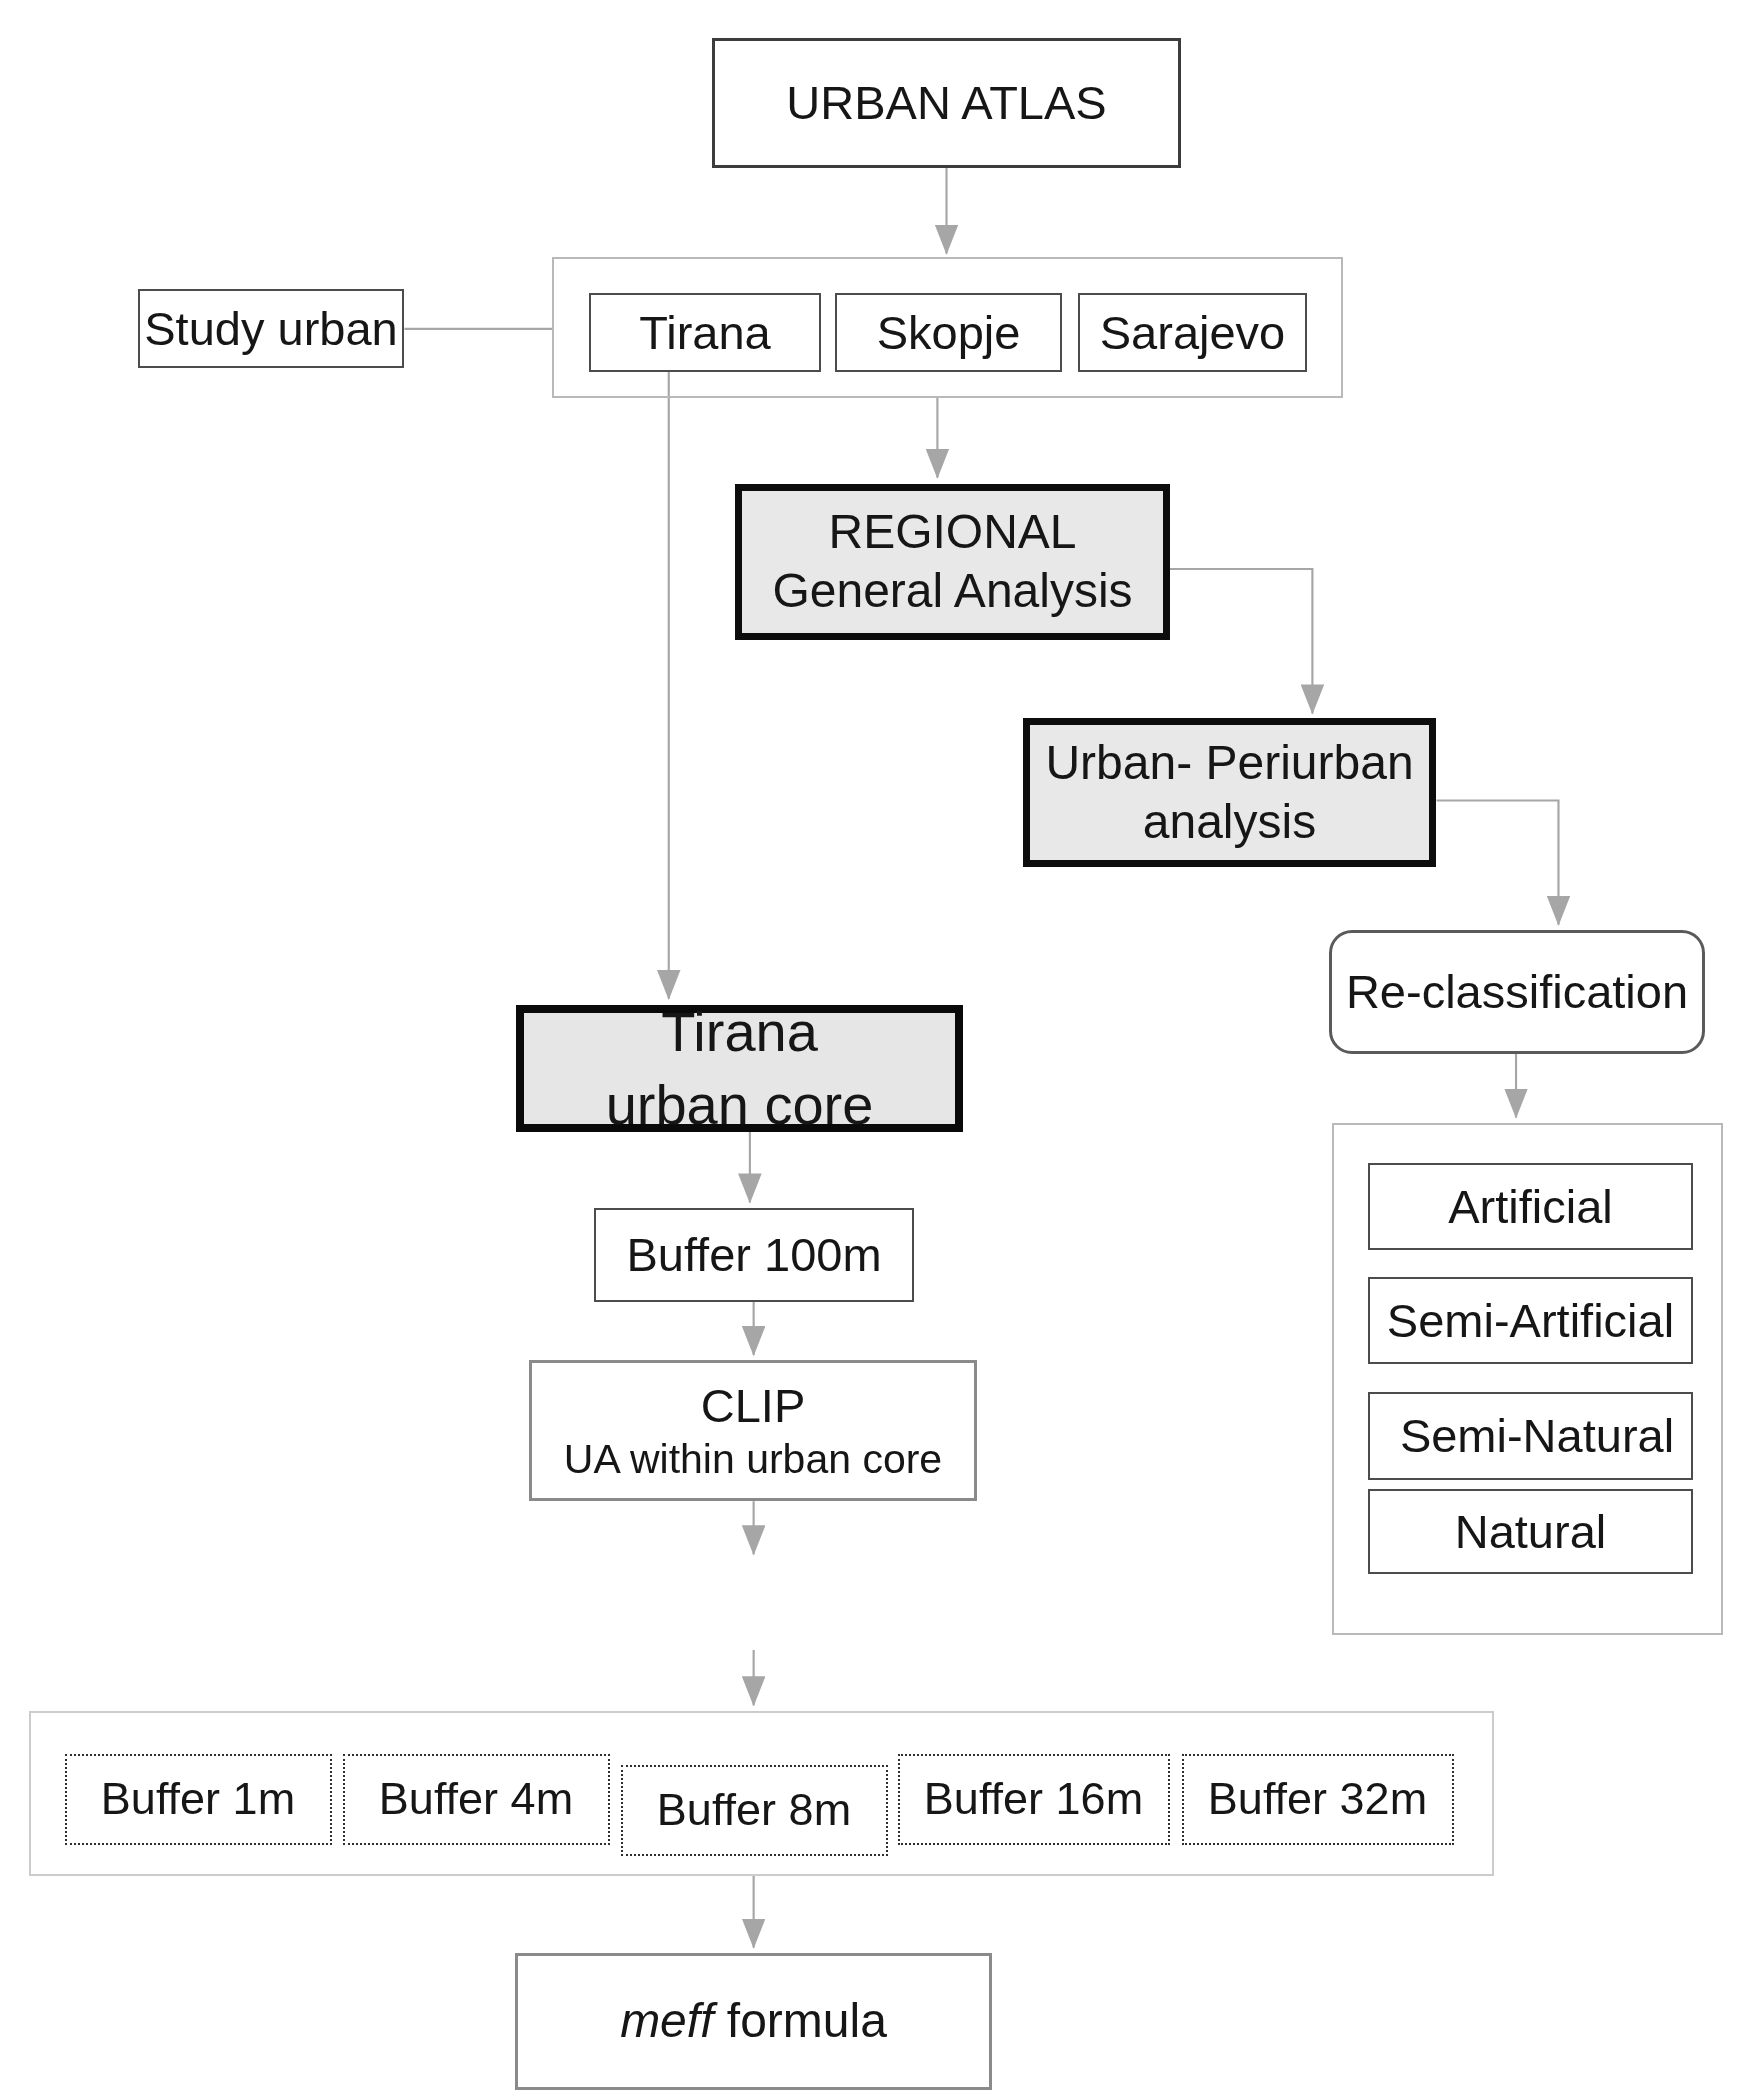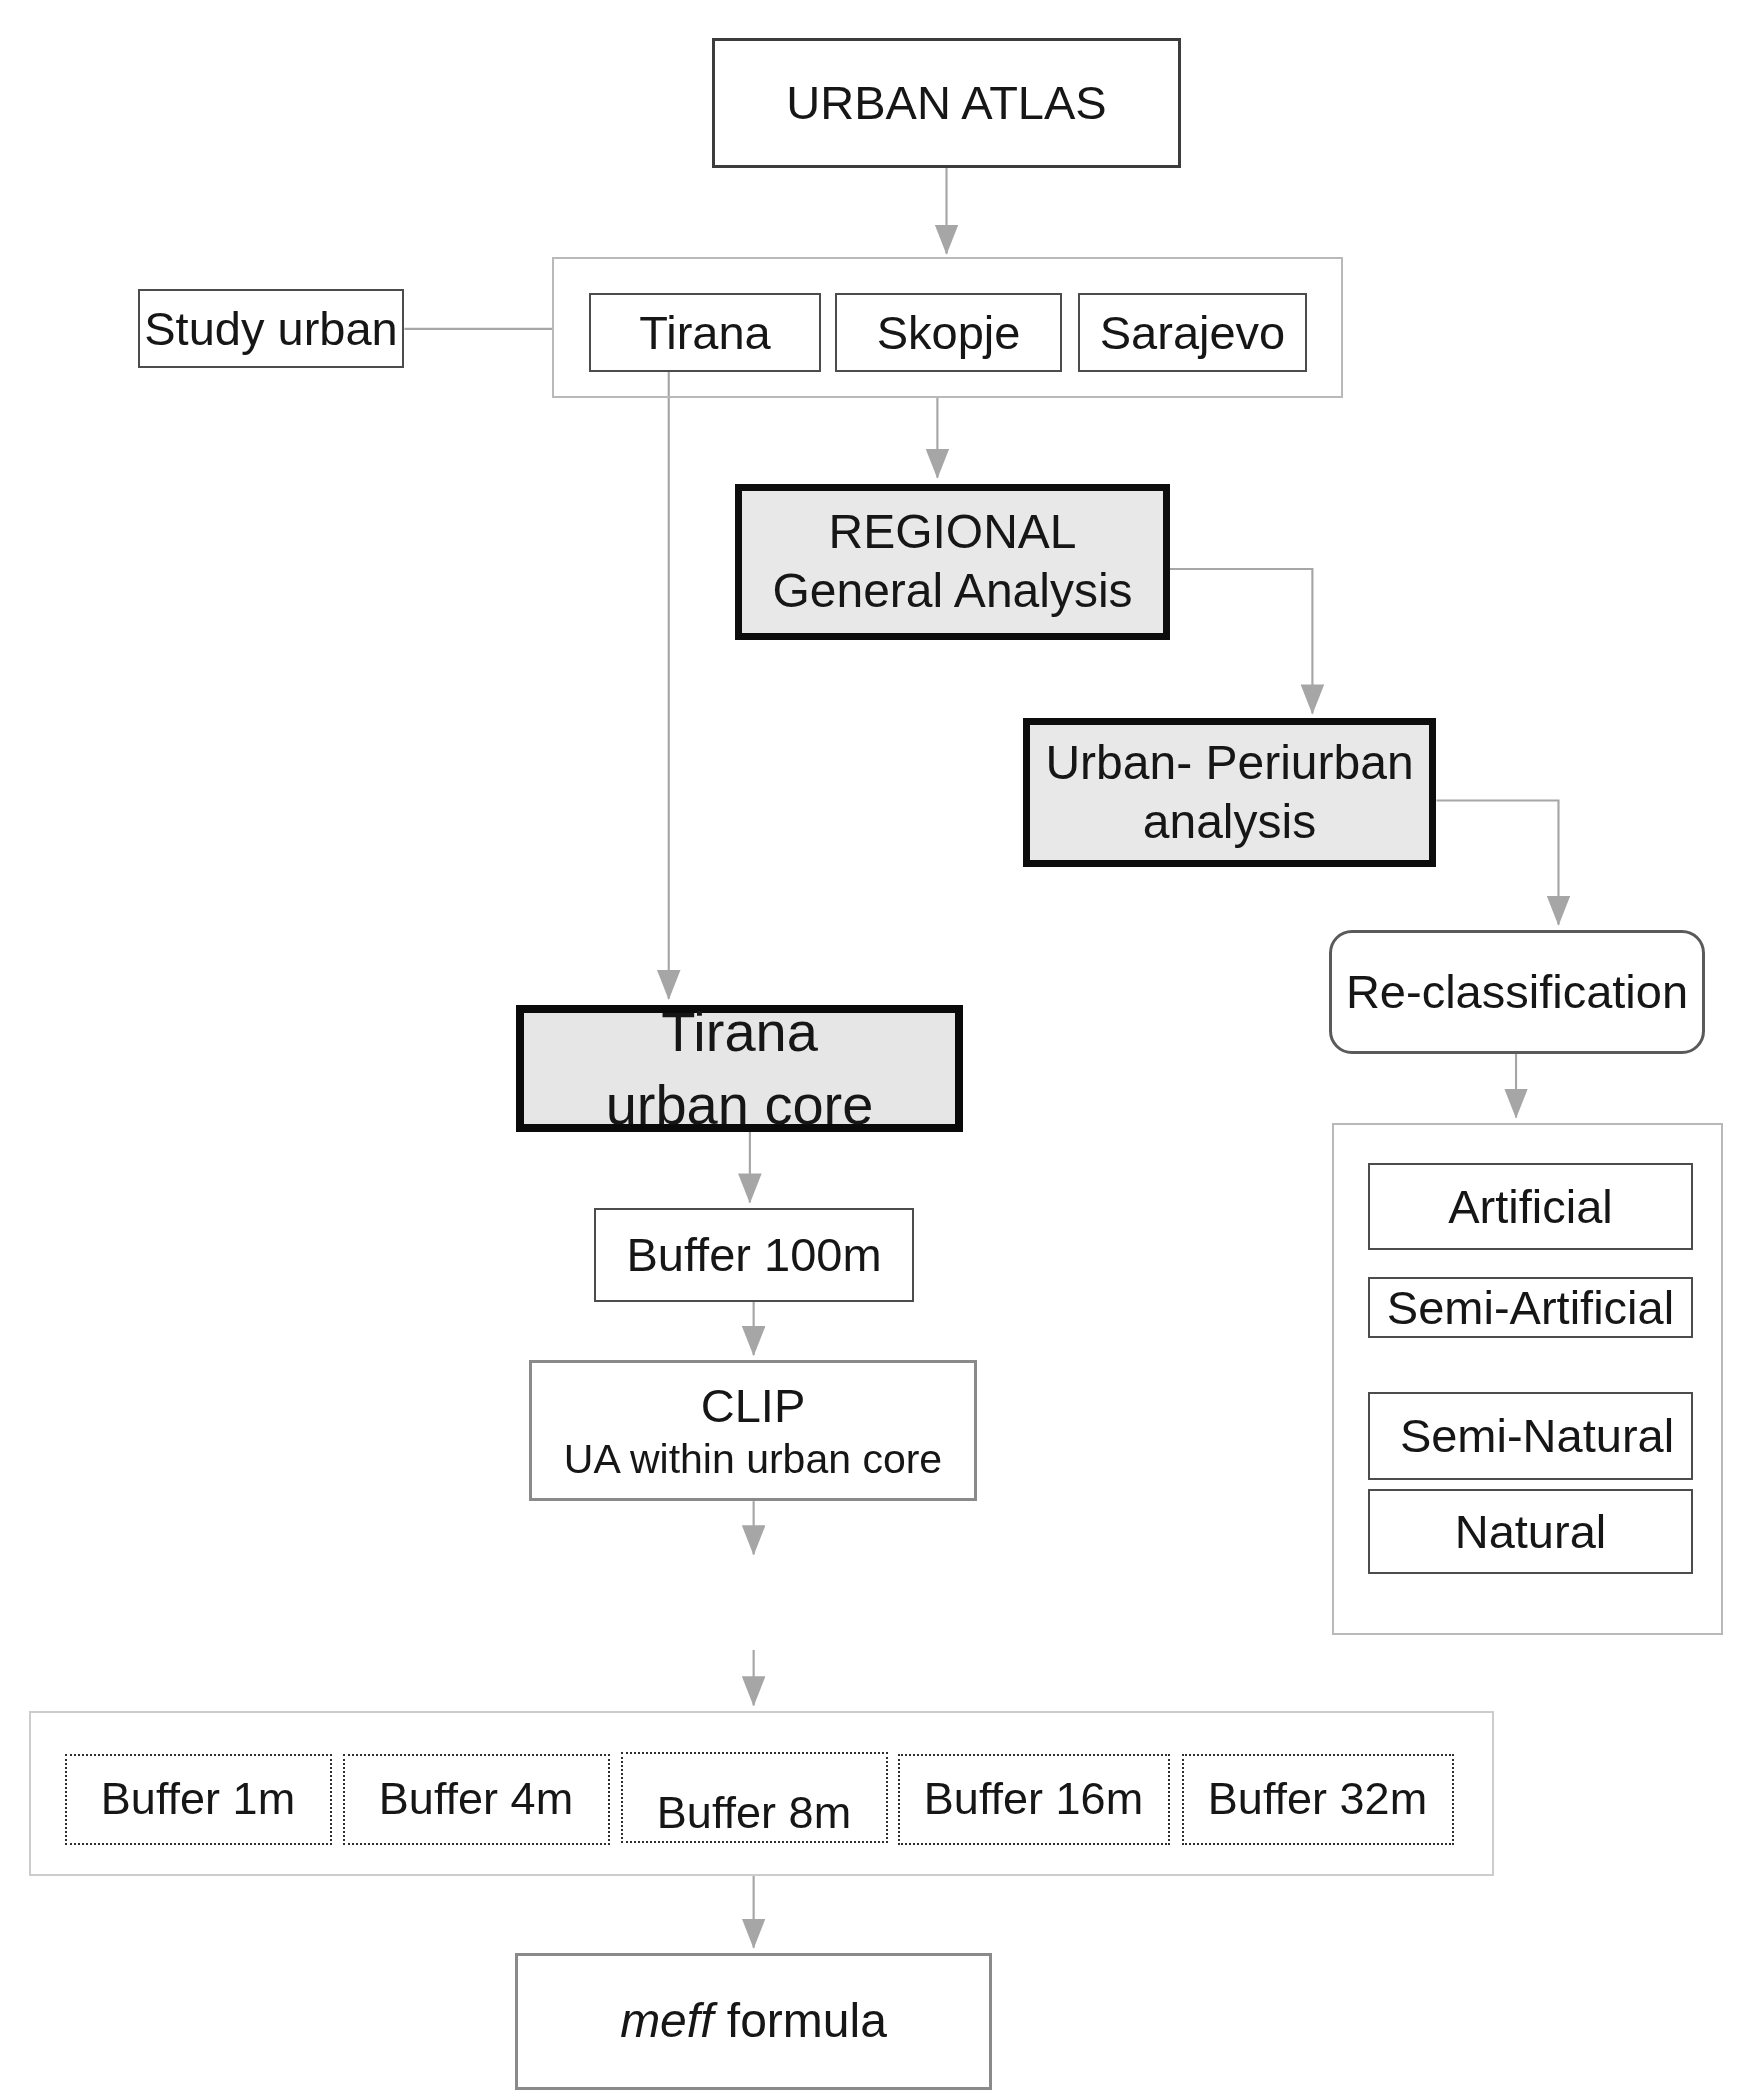--- a/index.html
+++ b/index.html
@@ -47,31 +47,31 @@
   .n-cities-container {left:552px;top:257px; width:791px;height:141px;}
   .n-study-area       {left:138px; top:289px; width:266px; height:79px;}
   .n-tirana           {left:35px;  top:34px;  width:232px; height:79px;}
   .n-skopje           {left:281px; top:34px;  width:227px; height:79px;}
   .n-sarajevo         {left:524px; top:34px;  width:229px; height:79px;}
   .n-regional         {left:735px;top:484px; width:435px; height:156px;}
   .n-urban-periurban  {left:1023px;top:718px;width:413px; height:149px;}
   .n-reclassification {left:1329px;top:930px;width:376px; height:124px;border-radius:23px;}
   .n-class-container  {left:1332px;top:1123px;width:391px; height:512px;}
   .n-class-0          {left:34px;  top:38px;  width:325px; height:87px;}
-  .n-class-1          {left:34px;  top:152px; width:325px; height:61px;}
+  .n-class-1          {left:34px;  top:152px; width:325px; height:87px;}
   .n-class-2          {left:34px;  top:267px; width:325px; height:88px;padding-left:13px;}
   .n-class-3          {left:34px;  top:364px; width:325px; height:85px;}
   .n-tirana-core      {left:516px; top:1005px;width:447px; height:127px;}
   .n-buffer-100m      {left:594px;top:1208px;width:320px; height:94px;}
   .n-clip             {left:529px; top:1360px;width:448px; height:141px;}
   .n-natural-areas    {left:569px;top:1560px;width:375px; height:91px;}
   .n-buffer-container {left:28.5px;  top:1711px;width:1465px;height:165px;}
   .n-buf-0 {left:34px;  top:41px;width:267px;height:91px;}
   .n-buf-1 {left:312px; top:41px;width:267px;height:91px;}
-  .n-buf-2 {left:590px;top:39px;width:267px;height:91px;justify-content:flex-end;}
+  .n-buf-2 {left:590px;top:52px;width:267px;height:91px;}
   .n-buf-3 {left:867px;top:41px;width:272px;height:91px;}
   .n-buf-4 {left:1151px;top:41px;width:272px;height:91px;}
   .n-meff             {left:515px; top:1953px;width:477px; height:137px;}
   .n-meff .it{font-style:italic;}
 </style>
 </head>
 <body>
 
 <div class="canvas">
 

